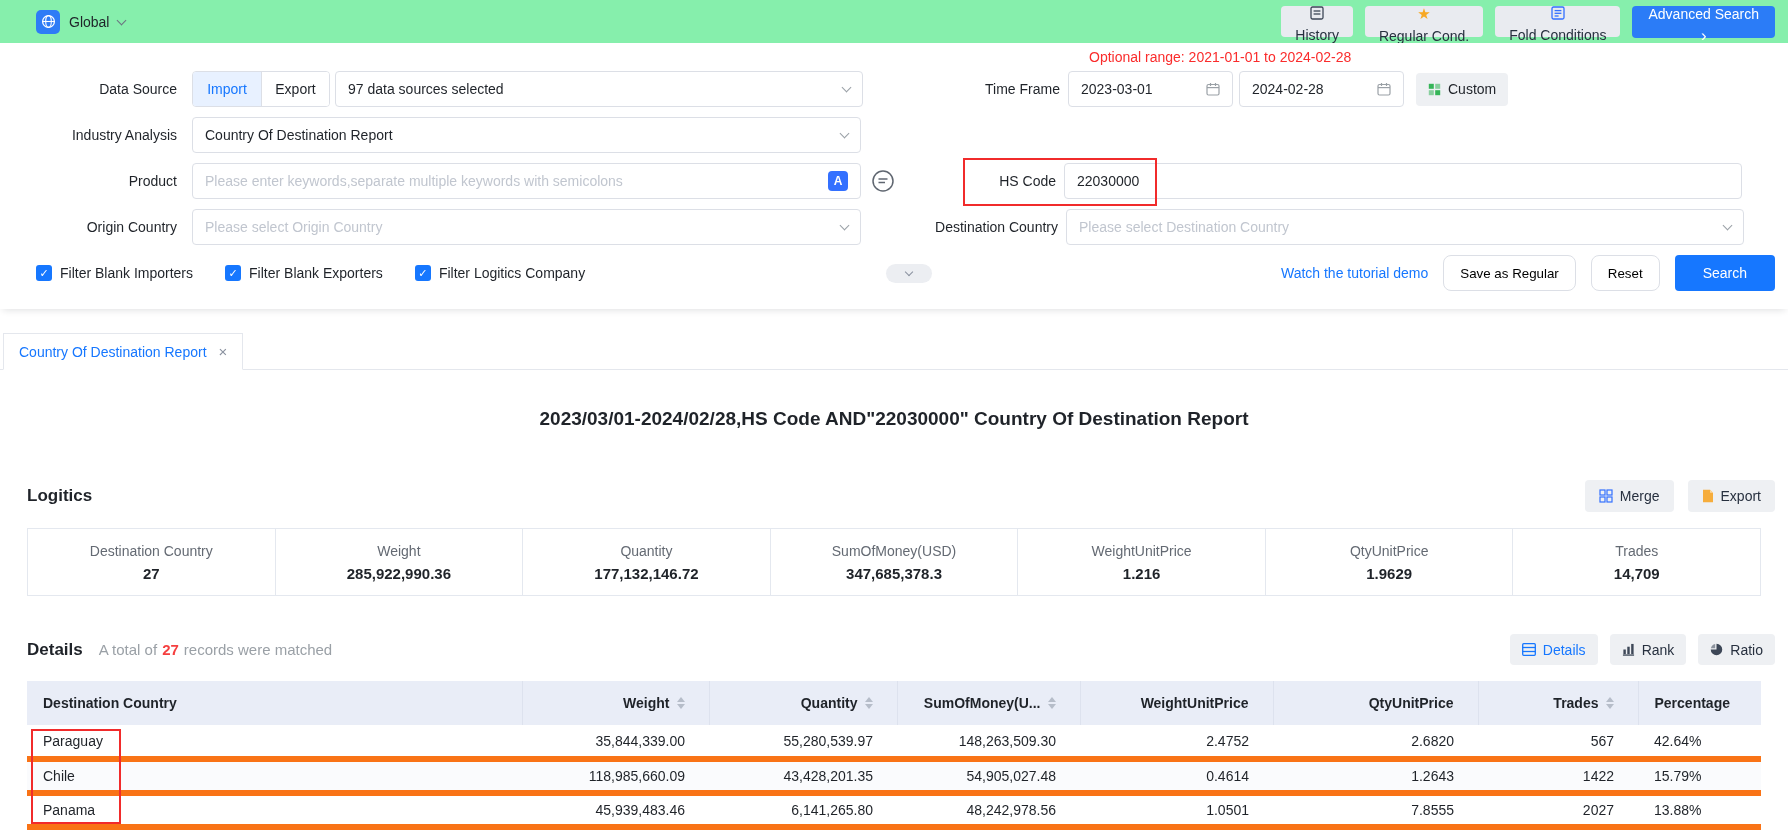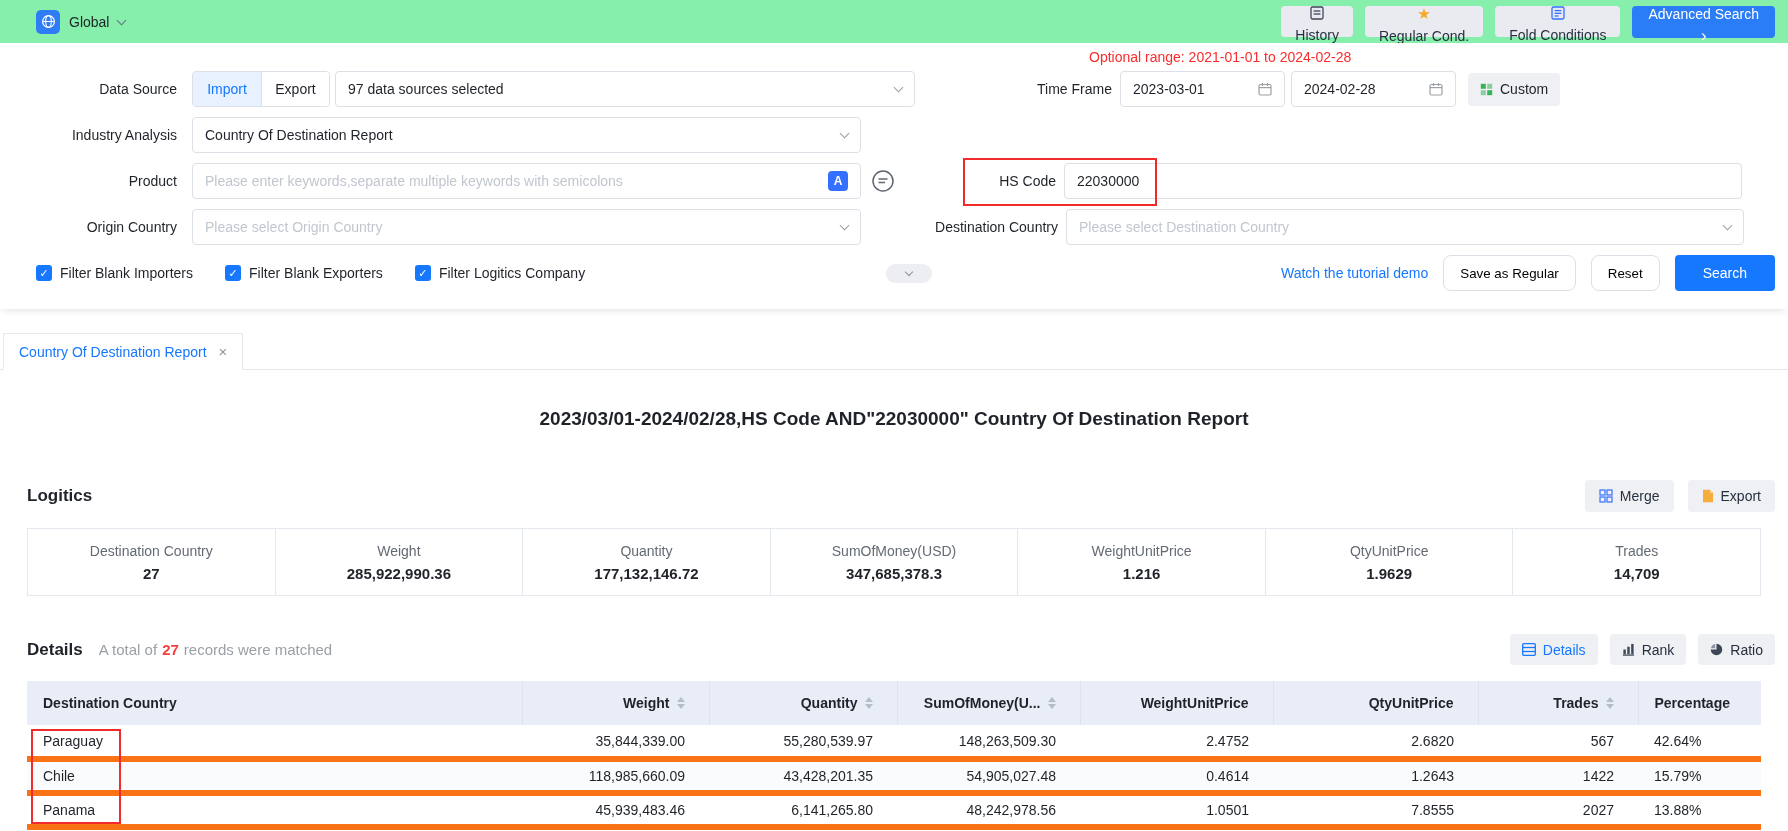--- a/index.html
+++ b/index.html
@@ -25,21 +25,21 @@
   .lab-r { text-align:right; margin-right:8px; white-space:nowrap; }
   .lab-tf { width:197px; } .lab-hs { width:161px; } .lab-dc { width:197px; }
   .seg { display:flex; height:36px; border:1px solid #dcdfe6; border-radius:4px; overflow:hidden; }
   .seg-btn { width:68px; display:flex; align-items:center; justify-content:center; background:#fff; cursor:pointer; }
   .seg-btn + .seg-btn { border-left:1px solid #dcdfe6; }
   .seg-btn.active { background:#e8f1ff; color:#1677ff; }
   .select, .input-wrap { height:36px; border:1px solid #dcdfe6; border-radius:4px; background:#fff; display:flex; align-items:center; padding:0 12px; }
   .select { justify-content:space-between; cursor:pointer; }
   .select .chev { border-color:#9aa0a6; }
   .placeholder { color:#c1c6cf; }
-  .w-ds { width:580px; margin-left:5px; }
+  .w-ds { width:528px; margin-left:5px; }
   .w-main { width:669px; }
   .w-right { width:678px; }
   .date { width:165px; justify-content:space-between; cursor:pointer; }
   .date + .date { margin-left:6px; }
   .custom-btn { height:33px; margin-left:12px; background:#eef0f3; border-radius:4px; display:flex; align-items:center; gap:7px; padding:0 12px; cursor:pointer; }
   .input-wrap input { border:none; outline:none; flex:1; font-family:inherit; font-size:14px; color:#1f2329; background:transparent; }
   .input-wrap input::placeholder { color:#c1c6cf; }
   .trans-icon { width:20px; height:20px; background:#3370ff; border-radius:4px; color:#fff; font-size:12px; font-weight:bold; display:flex; align-items:center; justify-content:center; margin-left:8px; }
   .circle-icon { margin-left:10px; display:flex; cursor:pointer; }
 

